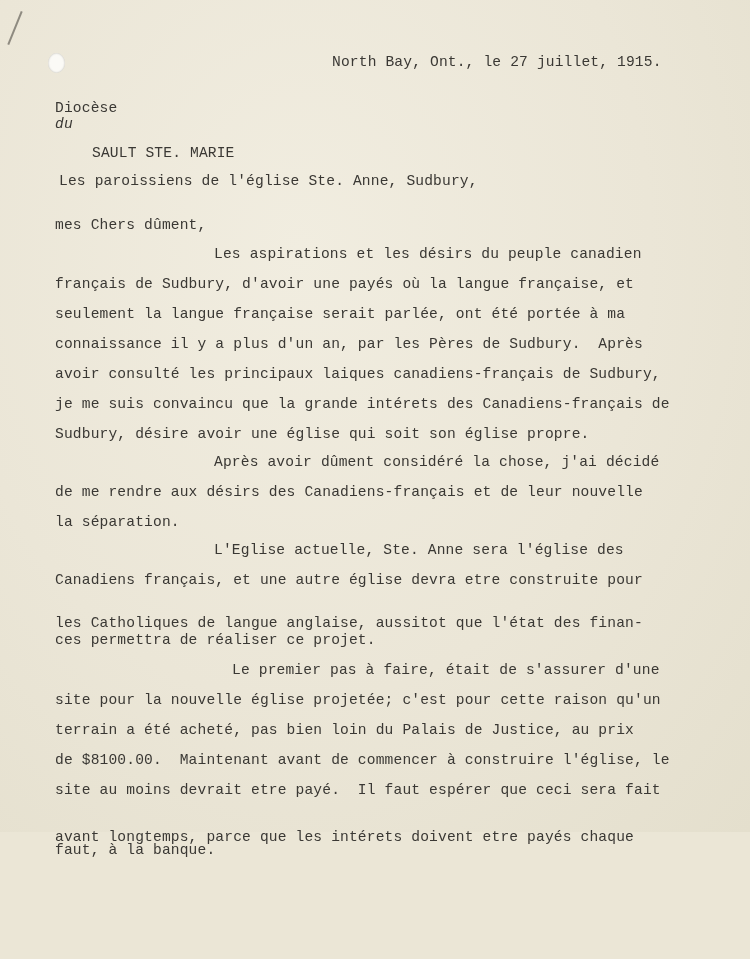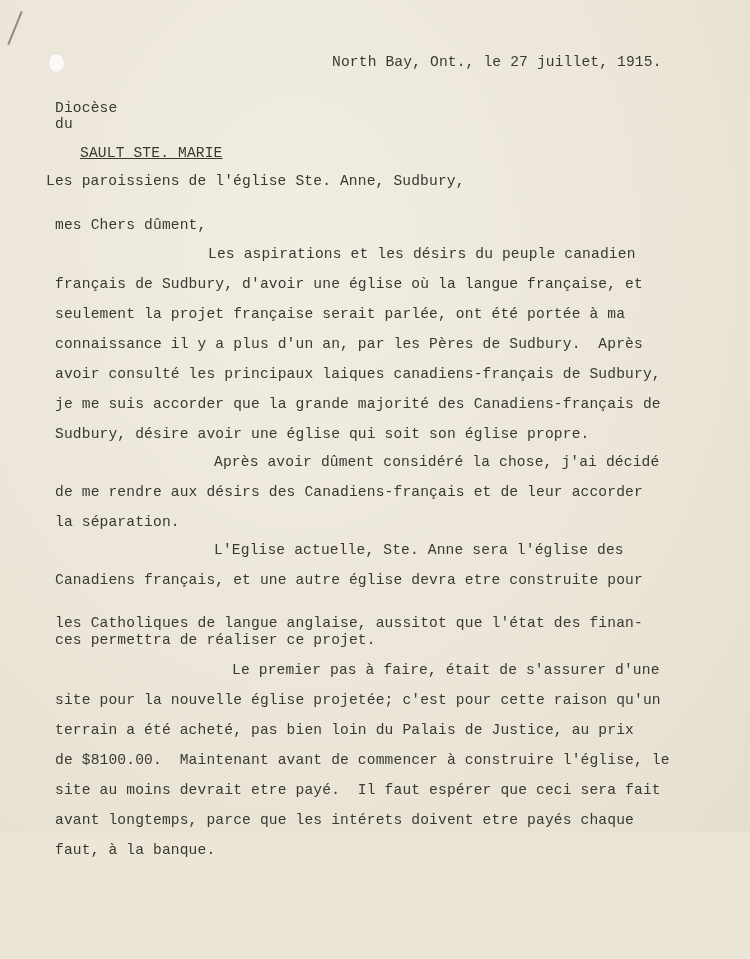--- a/index.html
+++ b/index.html
@@ -29,58 +29,58 @@
     transform: rotate(22deg);
     opacity: 0.8;
   }
   .line {
     position: absolute;
     white-space: pre;
     line-height: 18px;
   }
   .date { left: 332px; top: 53px; }
   .diocese1 { left: 55px; top: 99px; }
-  .diocese2 { left: 55px; top: 115px; }
-  .diocese3 { left: 80px; top: 144px; text-decoration: underline; }
-  .addressee { left: 46px; top: 172px; }
+  .diocese2 { left: 55px; top: 115px; font-style: italic; }
+  .diocese3 { left: 92px; top: 144px; }
+  .addressee { left: 59px; top: 172px; }
   .salutation { left: 55px; top: 216px; }
   .p { left: 55px; }
 </style>
 </head>
 <body>
 
 <div class="page">
   <div class="pencil-mark"></div>
   <div class="punch-hole"></div>
 
   <div class="line date">North Bay, Ont., le 27 juillet, 1915.</div>
 
   <div class="line diocese1">Diocèse</div>
   <div class="line diocese2">du</div>
   <div class="line diocese3">SAULT STE. MARIE</div>
 
   <div class="line addressee">Les paroissiens de l'église Ste. Anne, Sudbury,</div>
   <div class="line salutation">mes Chers dûment,</div>
 
   <div id="body-lines">
-    <div class="line p" style="top:245px;left:208px">Les aspirations et les désirs du peuple canadien</div>
-    <div class="line p" style="top:275px">français de Sudbury, d'avoir une église où la langue française, et</div>
-    <div class="line p" style="top:305px">seulement la projet française serait parlée, ont été portée à ma</div>
+    <div class="line p" style="top:245px;left:214px">Les aspirations et les désirs du peuple canadien</div>
+    <div class="line p" style="top:275px">français de Sudbury, d'avoir une payés où la langue française, et</div>
+    <div class="line p" style="top:305px">seulement la langue française serait parlée, ont été portée à ma</div>
     <div class="line p" style="top:335px">connaissance il y a plus d'un an, par les Pères de Sudbury.  Après</div>
     <div class="line p" style="top:365px">avoir consulté les principaux laiques canadiens-français de Sudbury,</div>
-    <div class="line p" style="top:395px">je me suis accorder que la grande majorité des Canadiens-français de</div>
+    <div class="line p" style="top:395px">je me suis convaincu que la grande intérets des Canadiens-français de</div>
     <div class="line p" style="top:425px">Sudbury, désire avoir une église qui soit son église propre.</div>
     <div class="line p" style="top:453px;left:214px">Après avoir dûment considéré la chose, j'ai décidé</div>
-    <div class="line p" style="top:483px">de me rendre aux désirs des Canadiens-français et de leur accorder</div>
+    <div class="line p" style="top:483px">de me rendre aux désirs des Canadiens-français et de leur nouvelle</div>
     <div class="line p" style="top:513px">la séparation.</div>
     <div class="line p" style="top:541px;left:214px">L'Eglise actuelle, Ste. Anne sera l'église des</div>
     <div class="line p" style="top:571px">Canadiens français, et une autre église devra etre construite pour</div>
     <div class="line p" style="top:614px">les Catholiques de langue anglaise, aussitot que l'état des finan-</div>
     <div class="line p" style="top:631px">ces permettra de réaliser ce projet.</div>
     <div class="line p" style="top:661px;left:232px">Le premier pas à faire, était de s'assurer d'une</div>
     <div class="line p" style="top:691px">site pour la nouvelle église projetée; c'est pour cette raison qu'un</div>
     <div class="line p" style="top:721px">terrain a été acheté, pas bien loin du Palais de Justice, au prix</div>
     <div class="line p" style="top:751px">de $8100.00.  Maintenant avant de commencer à construire l'église, le</div>
     <div class="line p" style="top:781px">site au moins devrait etre payé.  Il faut espérer que ceci sera fait</div>
-    <div class="line p" style="top:811px">avant longtemps, parce que les intérets doivent etre payés chaque</div>
+    <div class="line p" style="top:828px">avant longtemps, parce que les intérets doivent etre payés chaque</div>
     <div class="line p" style="top:841px">faut, à la banque.</div>
   </div>
 </div>
 
 </body></html>

